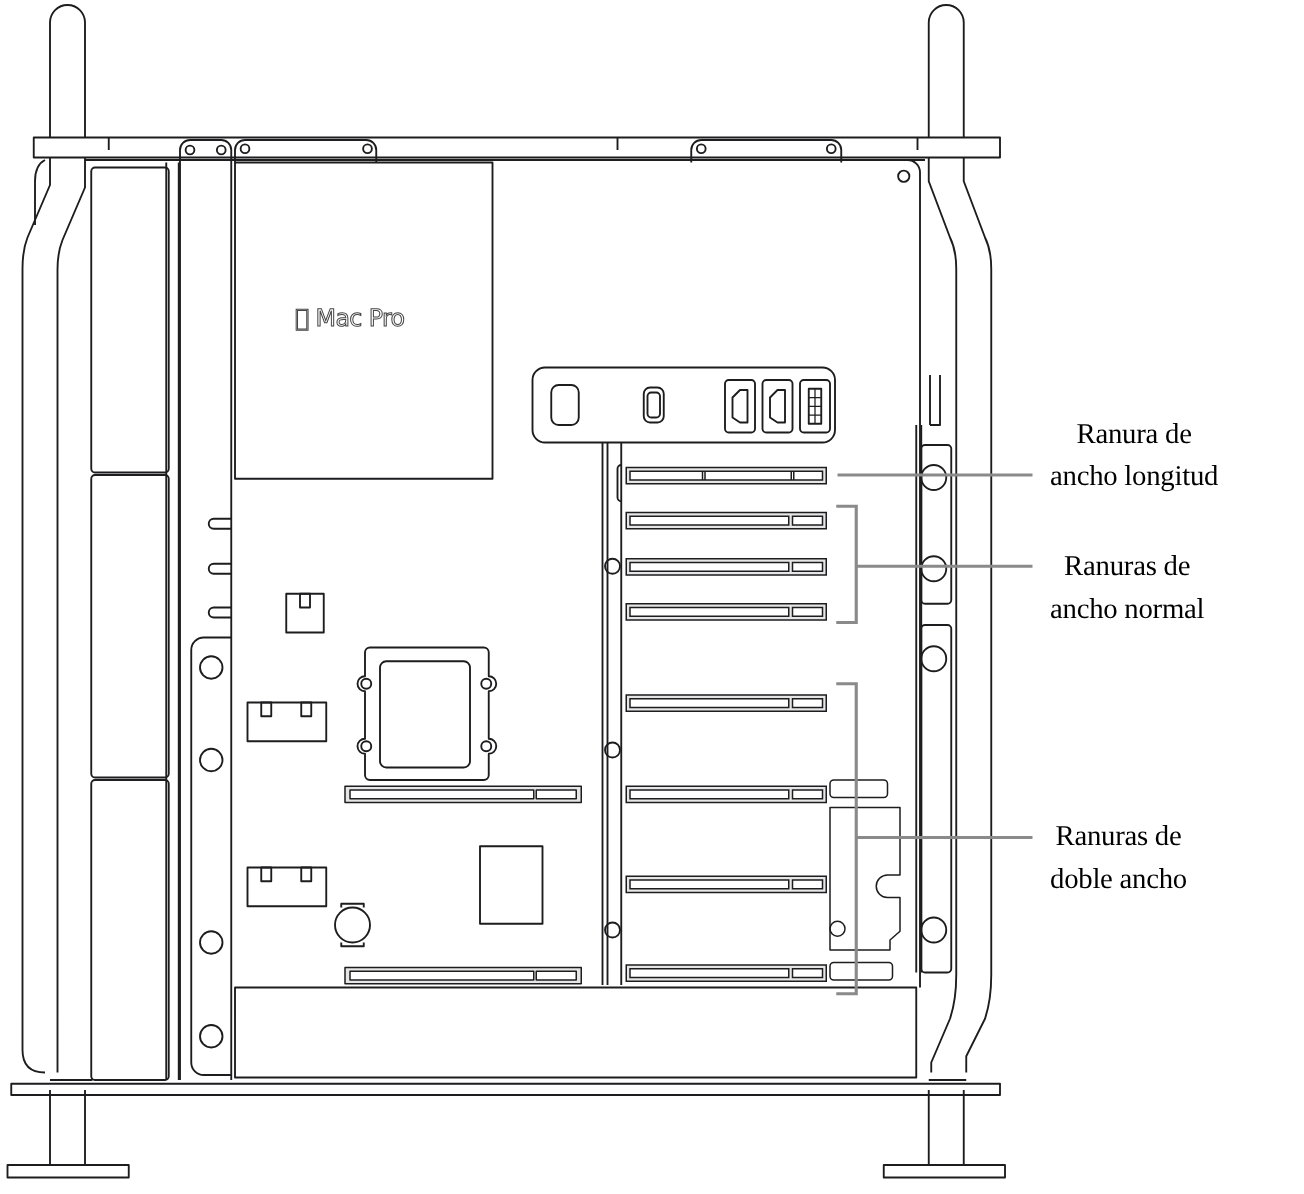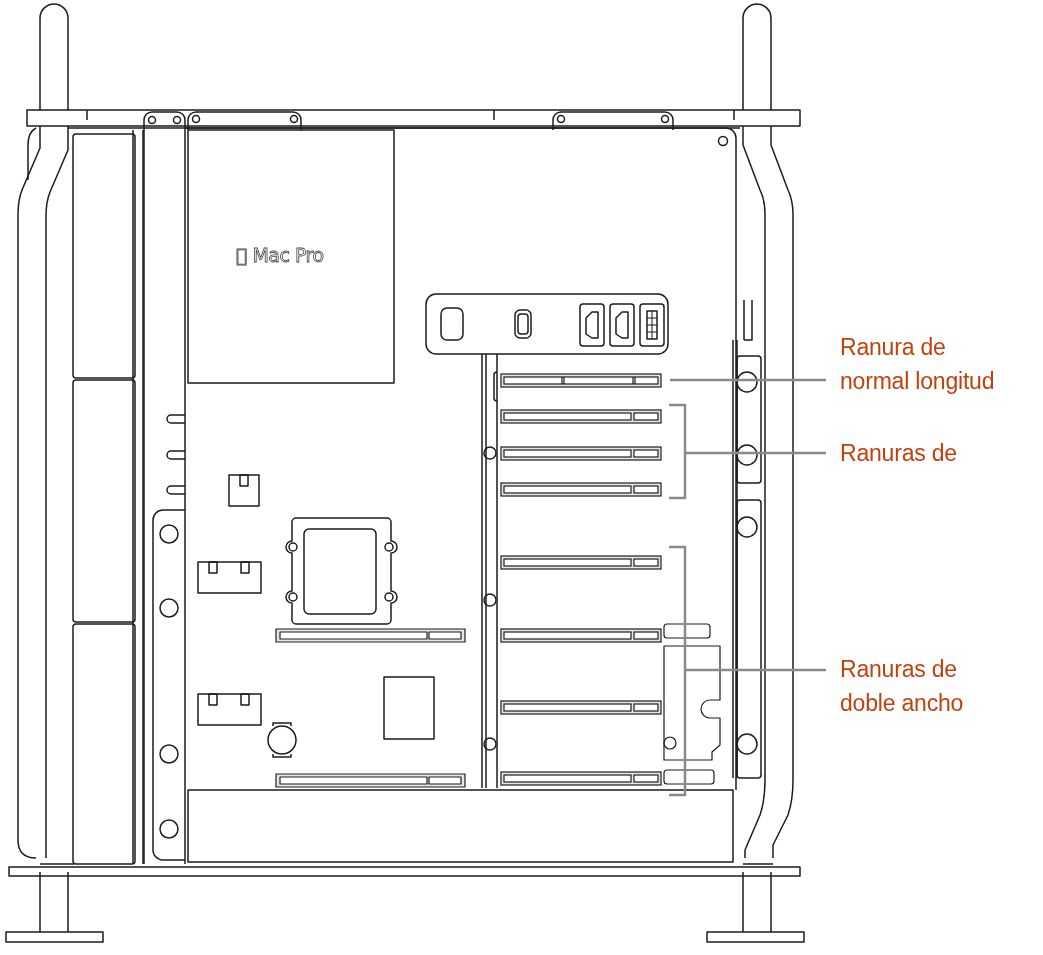--- a/index.html
+++ b/index.html
@@ -1,22 +1,22 @@
 <!DOCTYPE html>
 <html><head>
   <meta charset="utf-8">
   <style>
     html, body { margin: 0; padding: 0; background: #ffffff; }
     body { width: 1043px; height: 955px; position: relative; overflow: hidden; font-family: "Liberation Sans", sans-serif; }
     #diagram { position: absolute; left: 0; top: 0; width: 1043px; height: 955px; }
     .callout-label {
       position: absolute; left: 840px;
-      font-family: Liberation Sans, sans-serif;
-      font-size: 23px; line-height: 34px; color: #c2410c;
-      white-space: nowrap; letter-spacing: -0.2px;
+      font-family: Liberation Serif, serif;
+      font-size: 23px; line-height: 34px; color: #000000;
+      white-space: nowrap; letter-spacing: -0.2px; text-align: center;
     }
     .callout-label span { display: block; }
     .brand-label {
       position: absolute; left: 236px; top: 244px;
       font-family: "DejaVu Sans", sans-serif; font-size: 19px;
       color: #ffffff; -webkit-text-stroke: 0.8px #444; letter-spacing: -0.5px; text-align: center;
     }
   </style>
 </head>
 <body>
@@ -204,21 +204,22 @@
   </g>
 </svg>
 
 <div class="brand-label">
   <span></span>
   <span>Mac Pro</span>
 </div>
 
 <div class="callout-label" style="top:330px;">
   <span>Ranura de</span>
-  <span>normal longitud</span>
+  <span>ancho longitud</span>
 </div>
 <div class="callout-label" style="top:436px;">
   <span>Ranuras de</span>
+  <span>ancho normal</span>
 </div>
 <div class="callout-label" style="top:652px;">
   <span>Ranuras de</span>
   <span>doble ancho</span>
 </div>
 
 </body></html>

